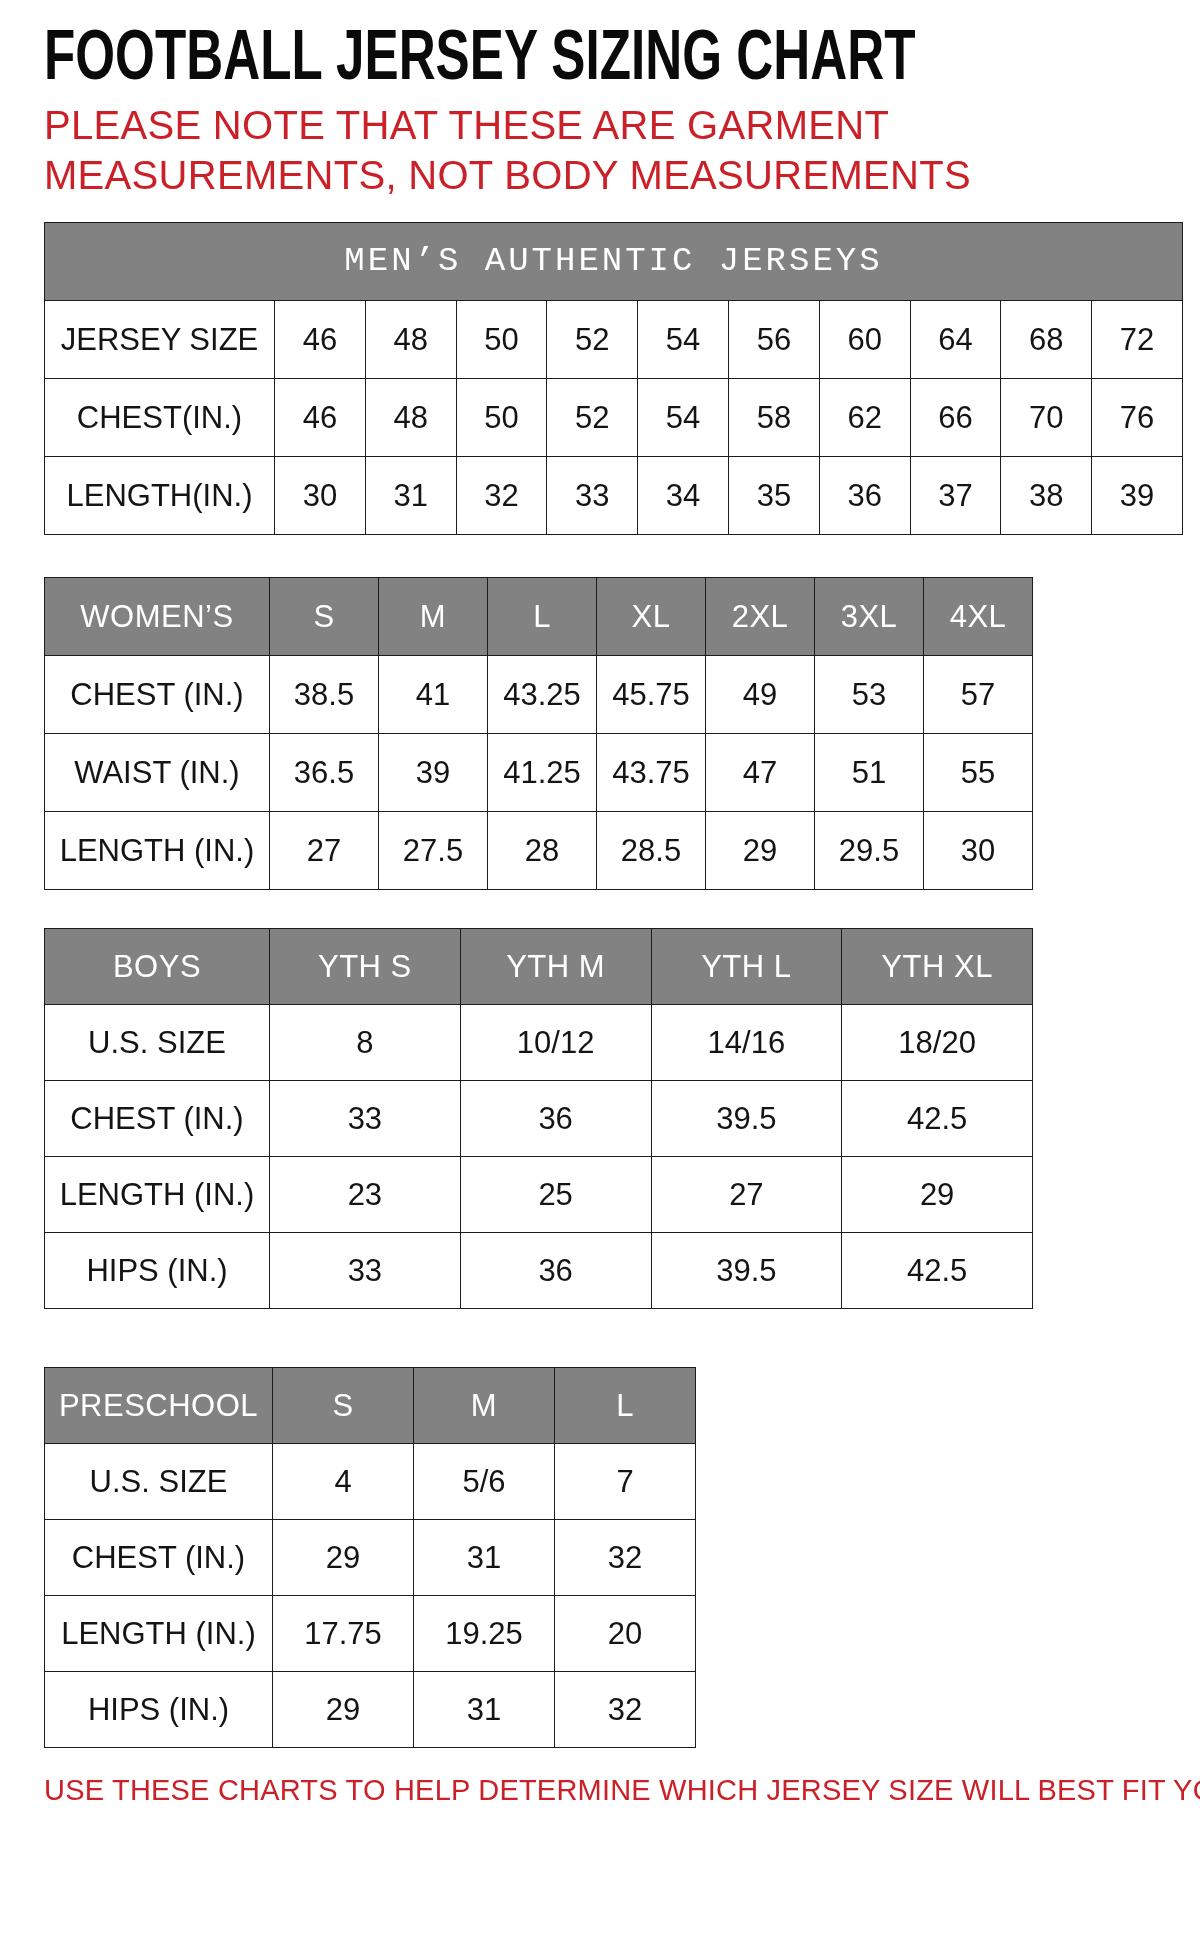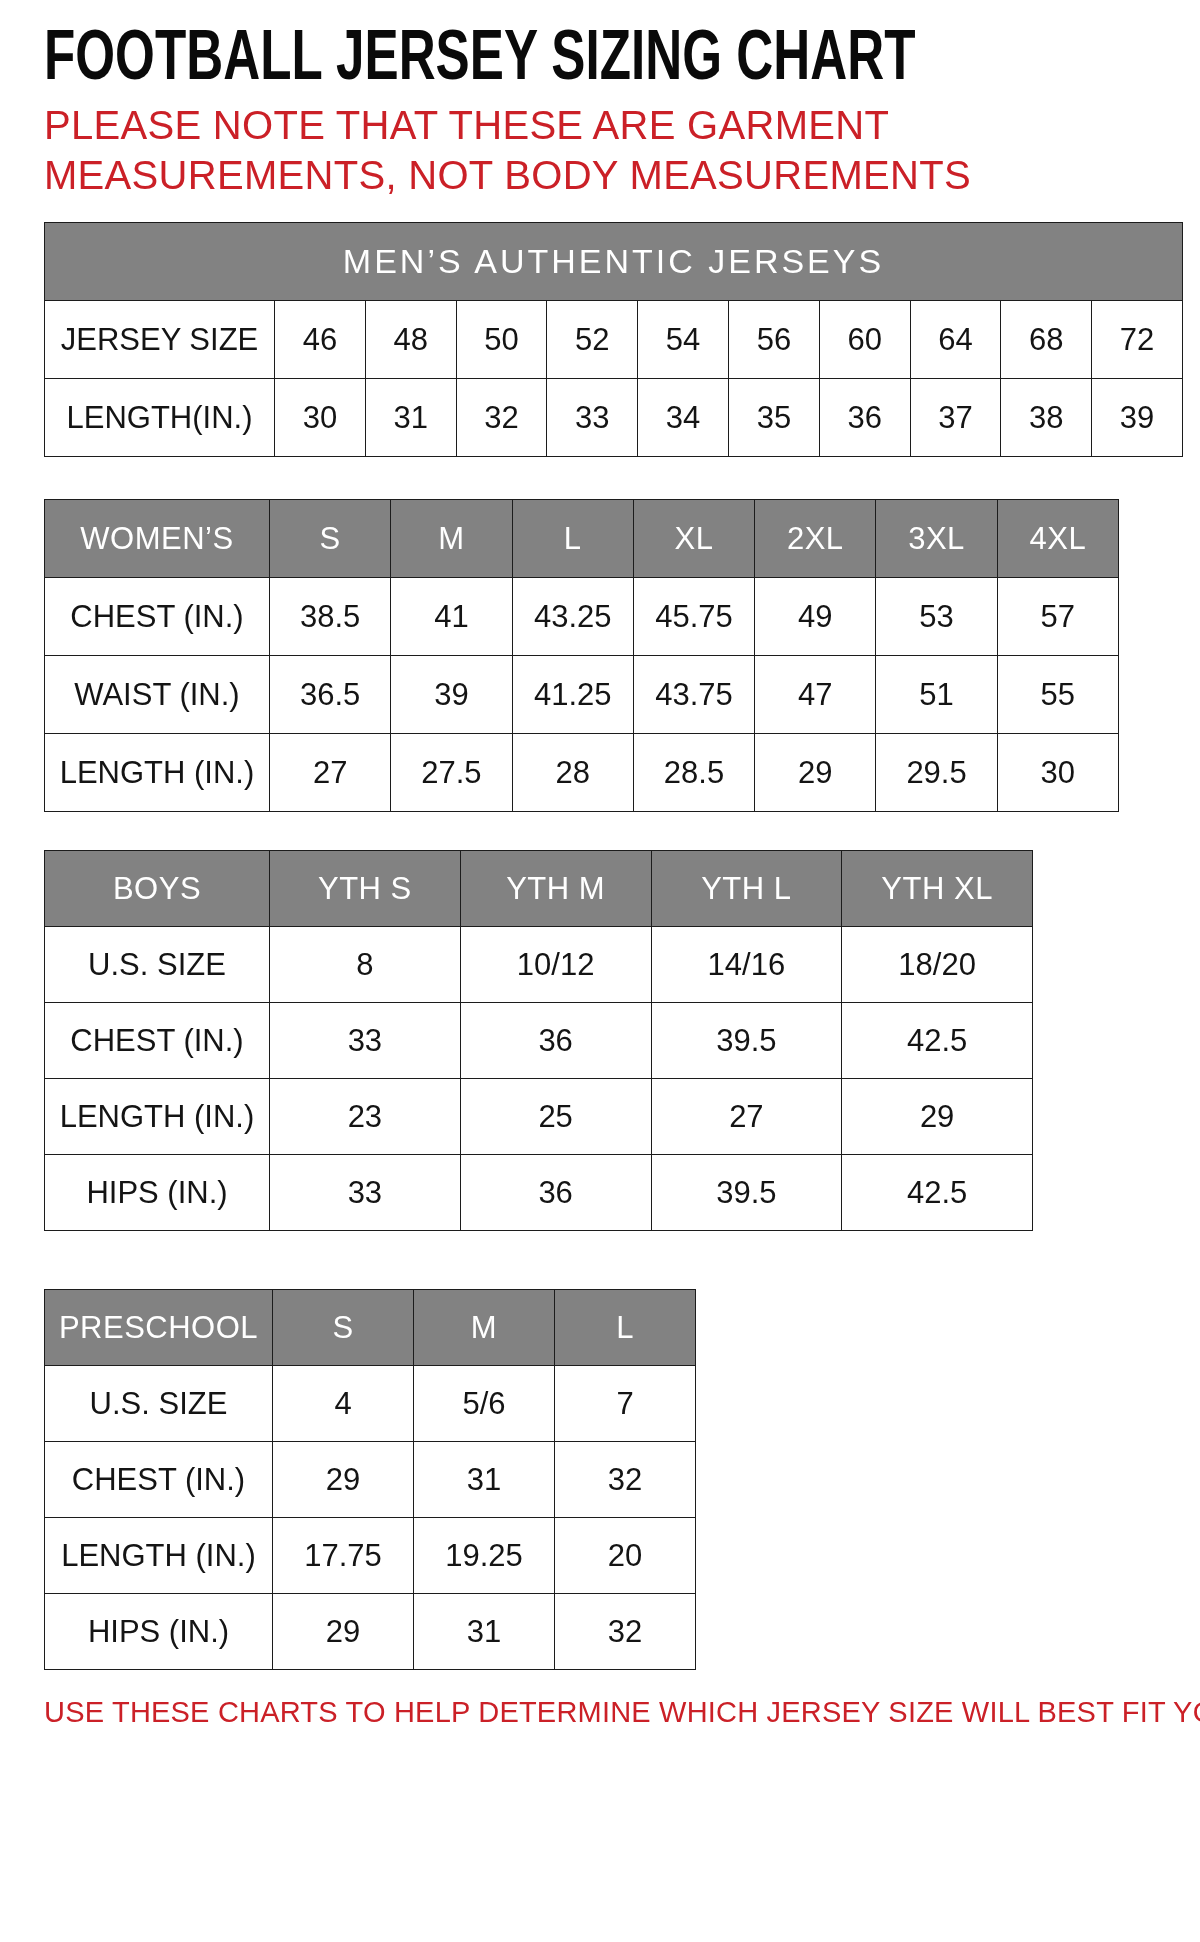--- a/index.html
+++ b/index.html
@@ -35,26 +35,26 @@
     font-size: 31px; font-weight: 400;
     height: 78px; padding: 2px 6px;
     color: #141414;
     line-height: 1.15;
   }
   .t-sm th, .t-sm td { height: 76px; }
 
   .gray-row th { background: #828282; color: #ffffff; letter-spacing: 0.5px; }
   .banner {
     background: #828282; color: #ffffff;
-    font-size: 34px; letter-spacing: 3px;
+    font-size: 34px; letter-spacing: 3px; font-family: Liberation Mono, monospace;
   }
   th.row-label { font-weight: 400; }
 
   #mens      { margin-top: 22px; width: 1139px; }
-  #womens    { margin-top: 42px; width: 1075px; }
+  #womens    { margin-top: 42px; width: 989px; }
   #boys      { margin-top: 38px; width: 989px; padding-left: 36px; }
   #preschool { margin-top: 58px; width: 652px; }
 
   #mens      col.c-label { width: 230px; }
   #womens    col.c-label { width: 225px; }
   #boys      col.c-label { width: 225px; }
   #preschool col.c-label { width: 228px; }
 </style>
 </head>
 <body>
@@ -83,20 +83,33 @@
           <td>50</td>
           <td>52</td>
           <td>54</td>
           <td>56</td>
           <td>60</td>
           <td>64</td>
           <td>68</td>
           <td>72</td>
         </tr>
         <tr>
+          <th class="row-label">CHEST(IN.)</th>
+          <td>46</td>
+          <td>48</td>
+          <td>50</td>
+          <td>52</td>
+          <td>54</td>
+          <td>58</td>
+          <td>62</td>
+          <td>66</td>
+          <td>70</td>
+          <td>76</td>
+        </tr>
+        <tr>
           <th class="row-label">LENGTH(IN.)</th>
           <td>30</td>
           <td>31</td>
           <td>32</td>
           <td>33</td>
           <td>34</td>
           <td>35</td>
           <td>36</td>
           <td>37</td>
           <td>38</td>

